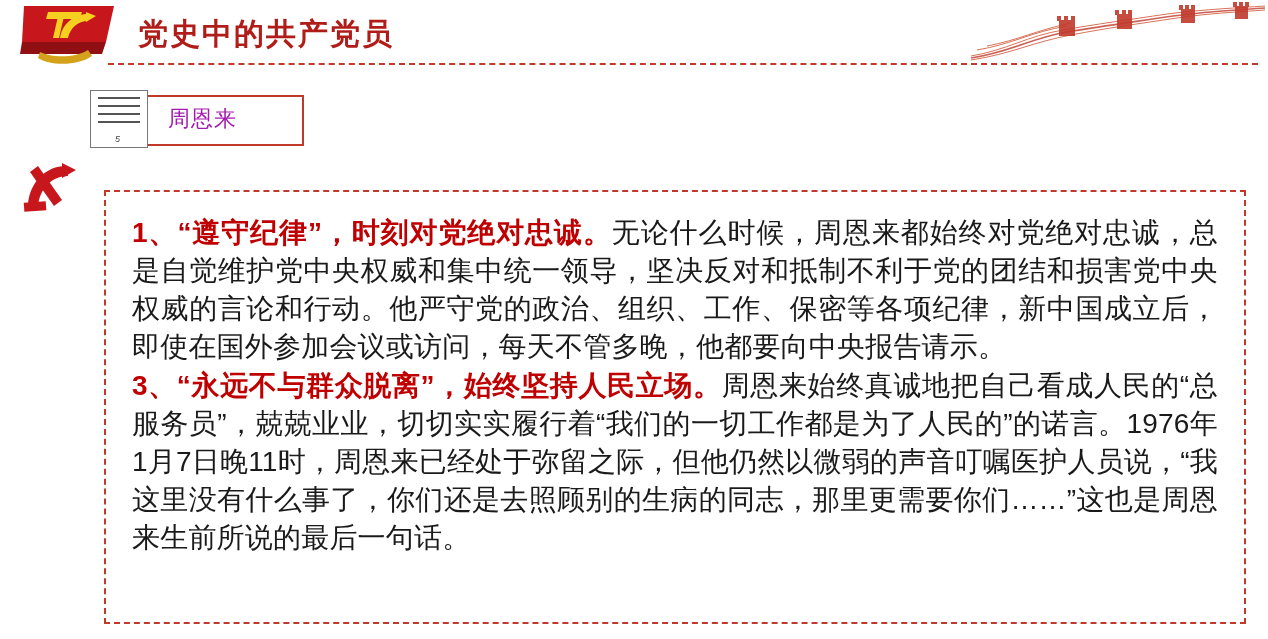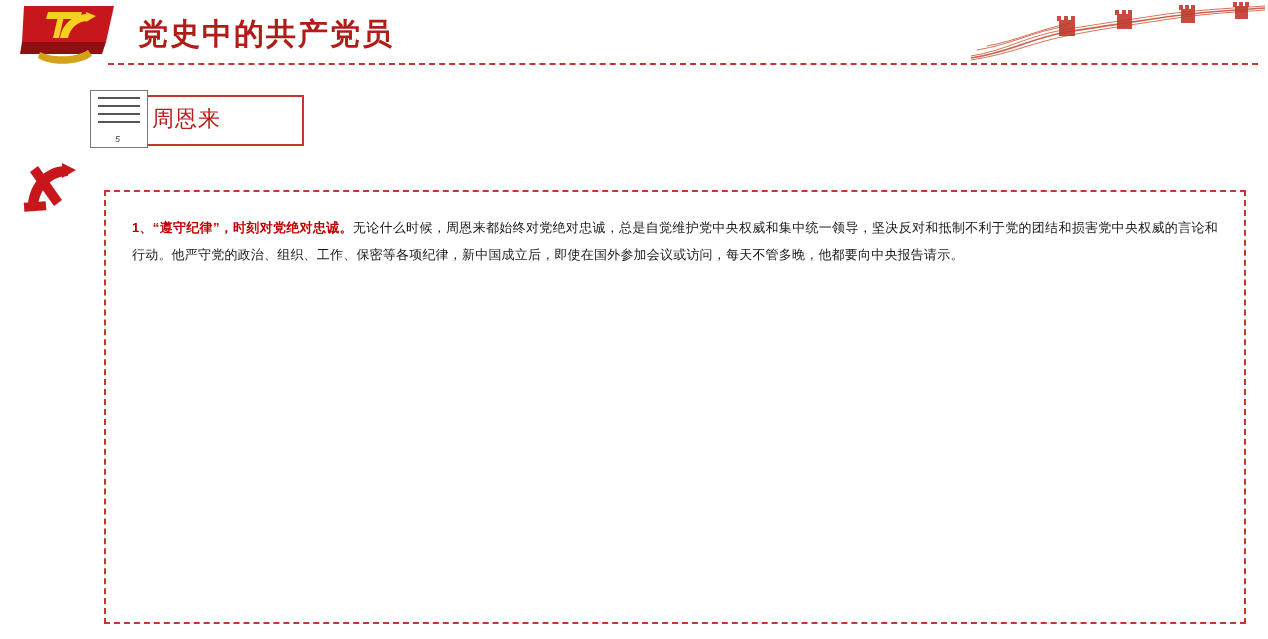--- a/index.html
+++ b/index.html
@@ -65,24 +65,24 @@
     position: absolute;
     left: 110px;
     top: 95px;
     width: 190px;
     height: 47px;
     border: 2px solid #c0392b;
     background: #ffffff;
   }
   .subtitle-text {
     position: absolute;
-    left: 152px;
+    left: 168px;
     top: 104px;
     font-size: 22px;
-    color: #b91c1c;
+    color: #a21caf;
     letter-spacing: 1px;
     white-space: nowrap;
   }
   .subtitle-icon {
     position: absolute;
     left: 90px;
     top: 90px;
     width: 56px;
     height: 56px;
     background: #ffffff;
@@ -118,22 +118,22 @@
     left: 104px;
     top: 190px;
     width: 1142px;
     height: 434px;
     border: 2px dashed #c0392b;
     box-sizing: border-box;
     background: #ffffff;
     padding: 22px 26px 10px 26px;
   }
   .para {
-    font-size: 13px;
-    line-height: 27px;
+    font-size: 28px;
+    line-height: 38px;
     color: #1a1a1a;
     text-align: justify;
     margin: 0 0 1px 0;
     letter-spacing: 0.2px;
   }
   .lead {
     color: #c00000;
     font-weight: bold;
   }
   .lead-num {
@@ -214,13 +214,16 @@
       <path d="M12,12 L20,6 L44,40 L36,46 Z"></path>
       <rect x="6" y="42" width="22" height="9" transform="rotate(-4 17 46)"></rect>
     </g>
   </svg>
 </div>
 
 <div class="content-box">
   <p class="para">
     <span class="lead-num">1、</span><span class="lead">“遵守纪律”，时刻对党绝对忠诚。</span><span>无论什么时候，周恩来都始终对党绝对忠诚，总是自觉维护党中央权威和集中统一领导，坚决反对和抵制不利于党的团结和损害党中央权威的言论和行动。他严守党的政治、组织、工作、保密等各项纪律，新中国成立后，即使在国外参加会议或访问，每天不管多晚，他都要向中央报告请示。</span>
   </p>
+  <p class="para">
+    <span class="lead-num">3、</span><span class="lead">“永远不与群众脱离”，始终坚持人民立场。</span><span>周恩来始终真诚地把自己看成人民的“总服务员”，兢兢业业，切切实实履行着“我们的一切工作都是为了人民的”的诺言。1976年1月7日晚11时，周恩来已经处于弥留之际，但他仍然以微弱的声音叮嘱医护人员说，“我这里没有什么事了，你们还是去照顾别的生病的同志，那里更需要你们……”这也是周恩来生前所说的最后一句话。</span>
+  </p>
 </div>
 
 </body></html>

